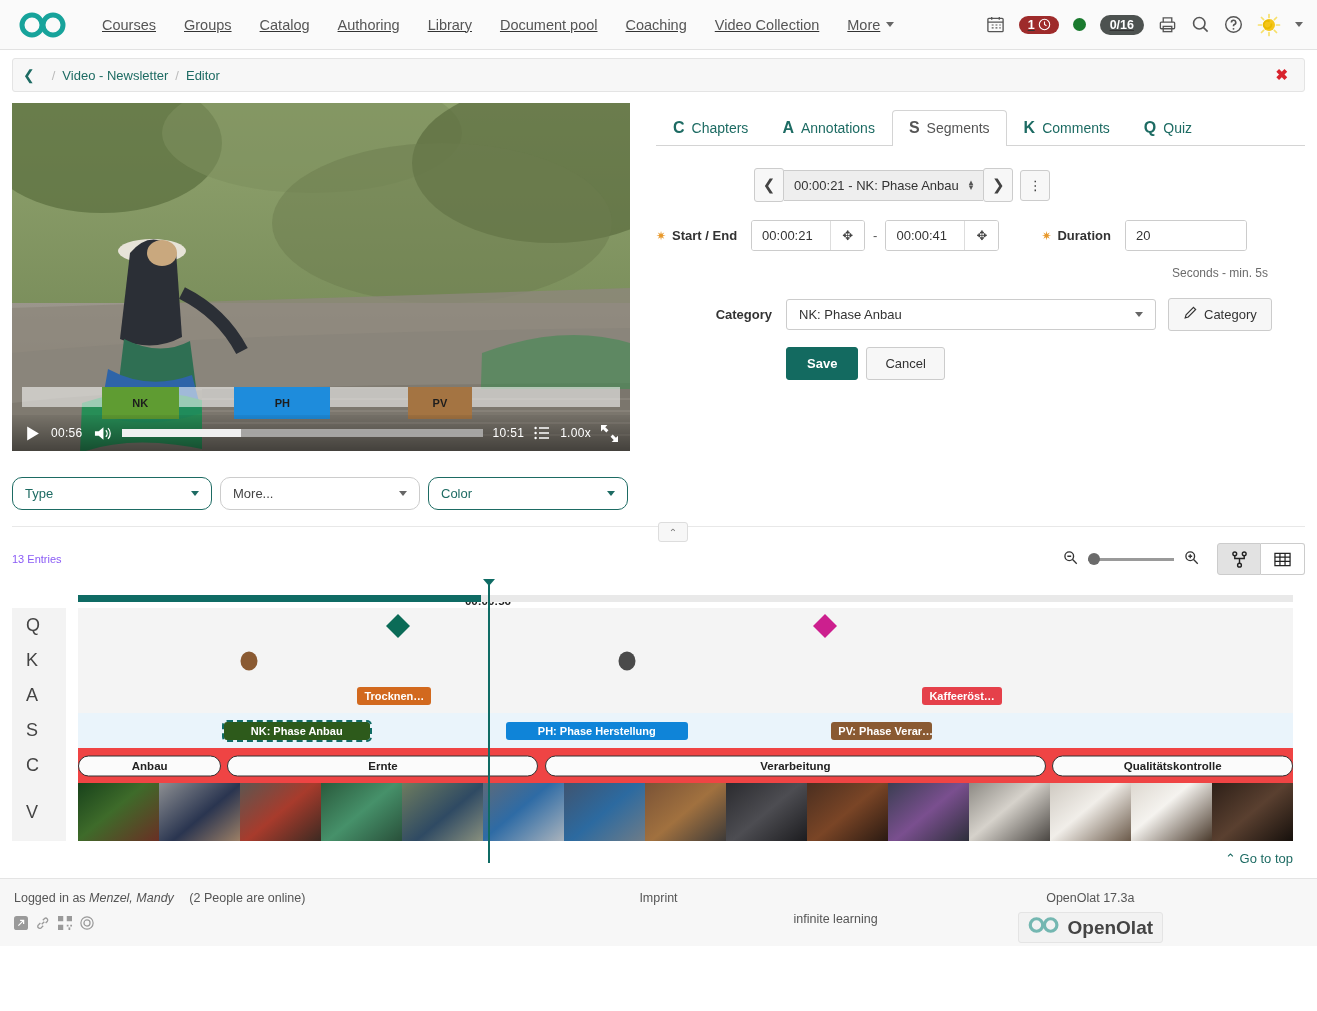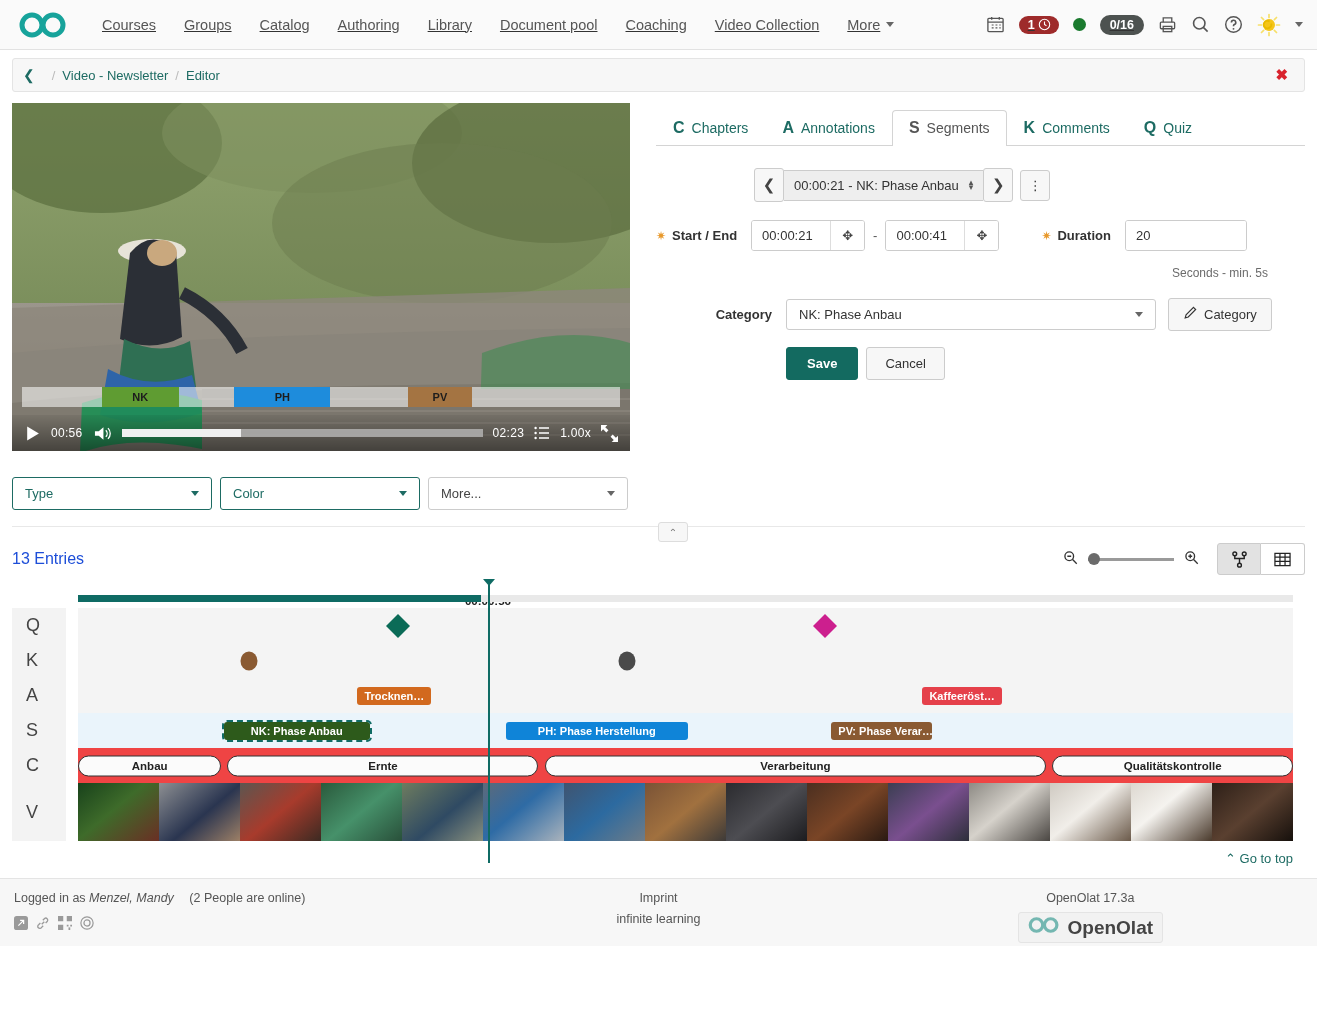--- a/index.html
+++ b/index.html
@@ -72,21 +72,21 @@
 
   
   .video-box {
     width: 618px; height: 348px;
     position:relative; overflow:hidden; background:#2b2b2b;
     flex: 0 0 618px;
   }
   .video-art { position:absolute; inset:0; }
   .seg-overlay { position:absolute; left:0; right:0; bottom:44px; height:20px; }
   .seg-strip {
-    position:absolute; top:0; height:20px;
+    position:absolute; top:0; height:32px;
     display:flex; align-items:center; justify-content:center;
     color:#1d1d1d; font-size:11px; font-weight:bold;
   }
   .seg-bg { position:absolute; left:10px; right:10px; top:0; height:20px; background: rgba(255,255,255,.55); }
   .vcontrols {
     position:absolute; left:0; right:0; bottom:0; height:36px;
     display:flex; align-items:center; gap: 10px;
     padding: 0 12px; color:#fff; font-size:12px;
     background: linear-gradient(to top, rgba(0,0,0,.45), rgba(0,0,0,.06));
   }
@@ -163,35 +163,35 @@
   .btn-cancel { padding: 8px 18px; margin-left:8px; }
 
   
   h2.section {
     font-size:23px; font-weight:normal; color:#333;
     margin: 20px 0 0 0; padding-bottom: 10px;
     border-bottom: 1px solid #e4e4e4;
   }
   .filters { display:flex; gap: 8px; margin-top: 26px; position:relative; }
   .filter {
-    width:200px; border:1px solid #1d6b63; border-radius:3px; background:#fff;
+    width:200px; border:1px solid #1d6b63; border-radius:10px; background:#fff;
     color:#1d6b63; padding: 8px 12px; font-size:13px; cursor:pointer;
     display:flex; align-items:center; justify-content:space-between;
   }
   .filter.plain { border-color:#ccc; color:#444; }
   .collapse-btn {
     position:absolute; left:646px; top:45px;
     width:30px; height:20px; background:#f7f7f7; border:1px solid #ddd;
     border-radius:3px; display:flex; align-items:center; justify-content:center;
     color:#777; font-size:10px; cursor:pointer;
   }
   .filters-rule { border-bottom:1px solid #e8e8e8; margin-top: 16px; }
 
   .tl-head { display:flex; align-items:center; margin-top: 16px; }
-  .entries { font-size:16px; color:#1d4ed8; }
+  .entries { font-size:11px; color:#8b5cf6; }
   .tl-tools { margin-left:auto; display:flex; align-items:center; gap: 10px; }
   .zslider { width:86px; height:3px; background:#9a9a9a; position:relative; cursor:pointer; }
   .zhandle { position:absolute; left:0; top:-4.5px; width:12px; height:12px; border-radius:50%; background:#6b6b6b; }
   .viewtoggle { display:flex; margin-left:8px; }
   .vt {
     width:44px; height:32px; border:1px solid #ccc; background:#fff;
     display:flex; align-items:center; justify-content:center; cursor:pointer; color:#333;
   }
   .vt.active { background:#e2e2e2; }
   .vt:first-child { border-radius:3px 0 0 3px; }
@@ -428,21 +428,21 @@
         <span class="vtime">00:56</span>
         <span class="vicon">
           <svg width="19" height="17" viewBox="0 0 20 18">
             <path d="M2 6.5h4L11 2.5v13L6 11.5H2z" fill="#fff"></path>
             <path d="M13.5 5.5a5 5 0 010 7M15.8 3.3a8 8 0 010 11.4" stroke="#fff" stroke-width="1.4" fill="none"></path>
           </svg>
         </span>
         <span class="vbar">
           <span class="vbar-fill"></span>
         </span>
-        <span class="vtime">02:23</span>
+        <span class="vtime">10:51</span>
         <span class="vicon">
           <svg width="16" height="16" viewBox="0 0 16 16" stroke="#fff" stroke-width="1.5">
             <path d="M5 3h10M5 8h10M5 13h10"></path>
               <circle cx="1.6" cy="3" r="1.2" fill="#fff" stroke="none"></circle>
             <circle cx="1.6" cy="8" r="1.2" fill="#fff" stroke="none"></circle>
               <circle cx="1.6" cy="13" r="1.2" fill="#fff" stroke="none"></circle>
             </svg>
         </span>
         <span class="vtime">1.00x</span>
         <span class="vicon">
@@ -535,27 +535,27 @@
       </div>
     </div>
   </div>
 
 
   <div class="filters">
     <div class="filter">
       <span>Type</span>
       <span class="caret" style="border-top-color:#1d6b63;"></span>
     </div>
+    <div class="filter plain">
+      <span>More...</span>
+      <span class="caret"></span>
+    </div>
     <div class="filter">
       <span>Color</span>
       <span class="caret" style="border-top-color:#1d6b63;"></span>
-    </div>
-    <div class="filter plain">
-      <span>More...</span>
-      <span class="caret"></span>
     </div>
     <div class="collapse-btn">⌃</div>
   </div>
   <div class="filters-rule"></div>
 
   <div class="tl-head">
     <span class="entries">13 Entries</span>
     <div class="tl-tools">
       <span>
         <svg width="15" height="15" viewBox="0 0 18 18" fill="none" stroke="#333" stroke-width="1.6">
@@ -709,21 +709,21 @@
       <span>
         <svg width="14" height="14" viewBox="0 0 16 16" fill="none" stroke="#9a9a9a" stroke-width="1.4">
           <circle cx="8" cy="8" r="7"></circle>
             <circle cx="8" cy="8" r="3.5"></circle>
           </svg>
       </span>
     </div>
   </div>
   <div class="f-mid">
     <div>Imprint</div>
-    <div style="margin-top:7px;">infinite learning</div>
+    <div style="margin-top:7px;text-align:right;">infinite learning</div>
   </div>
   <div class="f-right">
     <div>OpenOlat 17.3a</div>
     <div class="olat-logo">
       <span>
         <svg width="34" height="18" viewBox="0 0 36 18">
             <g fill="none" stroke="#74b7b1" stroke-width="3.4">
           <circle cx="9" cy="9" r="6.6"></circle>
               <circle cx="24" cy="9" r="6.6"></circle>
             </g>

